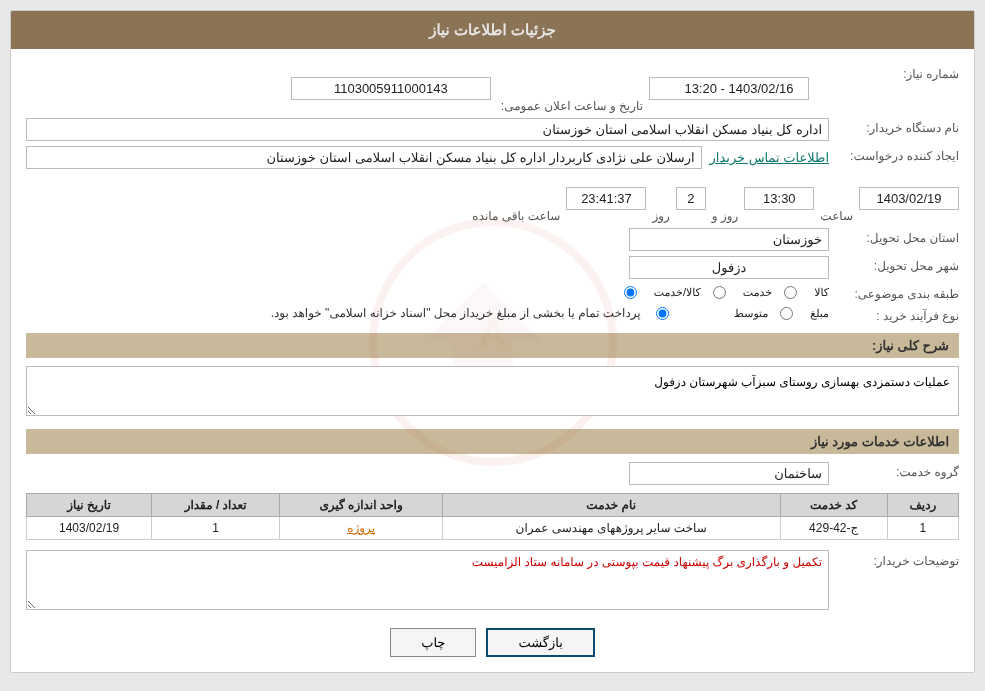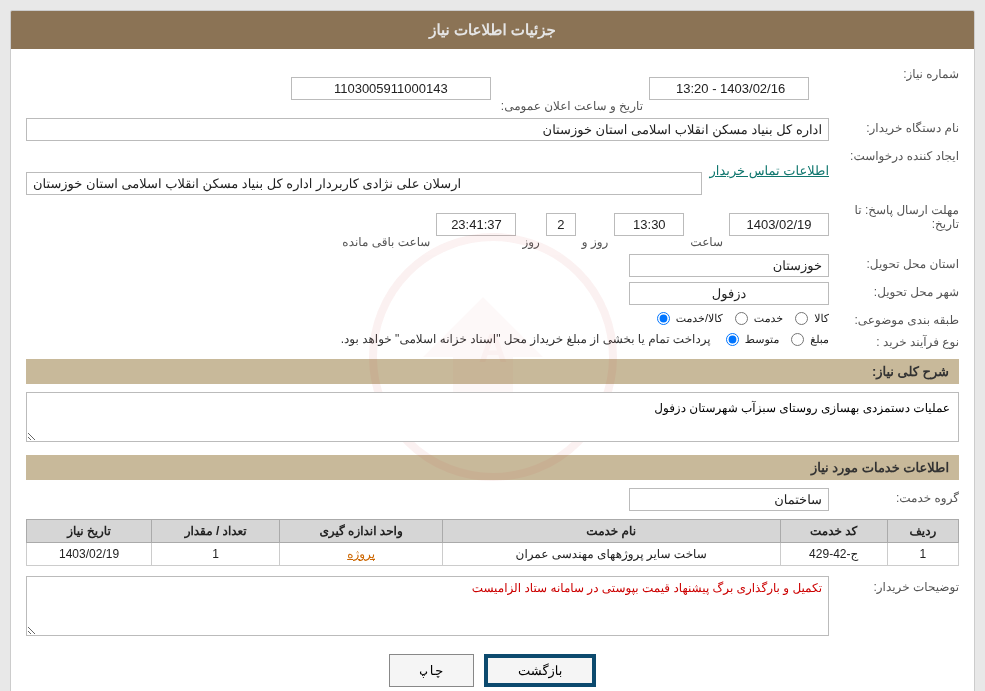--- a/index.html
+++ b/index.html
@@ -82,21 +82,21 @@
       text-decoration: underline;
     }
     .radio-group {
       display: inline-flex;
       gap: 12px;
       align-items: center;
     }
     .radio-item {
       display: flex;
       align-items: flex-start;
-      gap: 6px;
+      gap: 17px;
     }
     .textarea-box {
       border: 1px solid #bbb;
       background: #fff;
       padding: 4px 6px;
       width: 100%;
       min-height: 50px;
       resize: vertical;
       font-family: Tahoma, Arial, sans-serif;
       font-size: 12px;
@@ -123,25 +123,24 @@
       padding: 5px 30px;
       border: 1px solid #999;
       background: #f0f0f0;
       cursor: pointer;
       font-family: Tahoma, Arial, sans-serif;
       font-size: 13px;
     }
     .btn-print {
       background: #f5f5f5;
       border: 1px solid #888;
-      font-family: Liberation Mono, monospace;
     }
     .btn-back {
       background: #f5f5f5;
-      border: 4px solid #0c4a6e;
+      border: 2px solid #0c4a6e;
     }
     .full-row {
       display: flex;
       align-items: flex-start;
       margin-bottom: 6px;
     }
     .full-row .label-right {
       flex-shrink: 0;
       width: 130px;
       text-align: right;
@@ -194,46 +193,45 @@
     </div>
 
     <div class="card-body">
 
       <div class="full-row" style="margin-bottom:5px;">
         <div class="label-right">شماره نیاز:</div>
         <div class="value-area">
           <div style="display:flex; align-items:center; gap:10px; flex-direction:row-reverse; justify-content:flex-end;">
             <div class="value-box" style="min-width:200px; text-align:center;">1103005911000143</div>
             <div style="display:flex; align-items:center; gap:6px; margin-right:20px;">
-              <div class="value-box" style="min-width:160px; text-align:left;padding-left:26px;">1403/02/16 - 13:20</div>
+              <div class="value-box" style="min-width:160px; text-align:center;padding-left:26px;">1403/02/16 - 13:20</div>
               <span class="small-label">تاریخ و ساعت اعلان عمومی:</span>
             </div>
           </div>
         </div>
       </div>
 
       <div class="full-row" style="margin-bottom:5px;">
         <div class="label-right">نام دستگاه خریدار:</div>
         <div class="value-area">
           <div class="value-box-wide" style="text-align:right;">اداره کل بنیاد مسکن انقلاب اسلامی استان خوزستان</div>
         </div>
       </div>
 
       <div class="full-row" style="margin-bottom:5px;">
         <div class="label-right">ایجاد کننده درخواست:</div>
         <div class="value-area">
           <div style="display:flex; align-items:center; gap:8px;">
             <span class="link-blue">اطلاعات تماس خریدار</span>
-            <div class="value-box" style="flex:1; text-align:left; min-width:300px;margin-top:26px;">ارسلان علی نژادی کاربردار اداره کل بنیاد مسکن انقلاب اسلامی استان خوزستان</div>
-          </div>
-        </div>
-      </div>
-
-      <div class="full-row" style="margin-bottom:5px;">
-        <div class="label-right">مهلت ارسال پاسخ: تا تاریخ:</div>
+            <div class="value-box" style="flex:1; text-align:right; min-width:300px;">ارسلان علی نژادی کاربردار اداره کل بنیاد مسکن انقلاب اسلامی استان خوزستان</div>
+          </div>
+        </div>
+      </div>
+
+      <div class="full-row" style="margin-bottom:5px;">
         <div class="value-area">
           <div class="inline-inputs">
             <div class="value-box" style="min-width:100px; text-align:center;">1403/02/19</div>
             <span class="small-label">ساعت</span>
             <div class="value-box" style="min-width:70px; text-align:center;">13:30</div>
             <span class="small-label">روز و</span>
             <div class="value-box" style="min-width:30px; text-align:center;">2</div>
             <span class="small-label">روز</span>
             <div class="value-box" style="min-width:80px; text-align:center;">23:41:37</div>
             <span class="small-label">ساعت باقی مانده</span>
@@ -278,21 +276,21 @@
       <div class="full-row" style="margin-bottom:5px;">
         <div class="label-right">نوع فرآیند خرید :</div>
         <div class="value-area">
           <div style="display:flex; align-items:center; gap:15px; flex-wrap:wrap;">
             <div class="radio-group">
               <div class="radio-item">
                 <span style="font-size:11px;">مبلغ</span>
                 <input type="radio" name="process" style="">
               </div>
               <div class="radio-item">
-                <span style="font-size:11px;">متوسط</span>
+                <span style="font-size:11px;margin-left:48px;">متوسط</span>
                 <input type="radio" name="process" checked="" style="">
               </div>
             </div>
             <span style="font-size:12px; color:#333;">پرداخت تمام یا بخشی از مبلغ خریداز محل "اسناد خزانه اسلامی" خواهد بود.</span>
           </div>
         </div>
       </div>
 
       <div class="section-title">
         <span>شرح کلی نیاز:</span>

